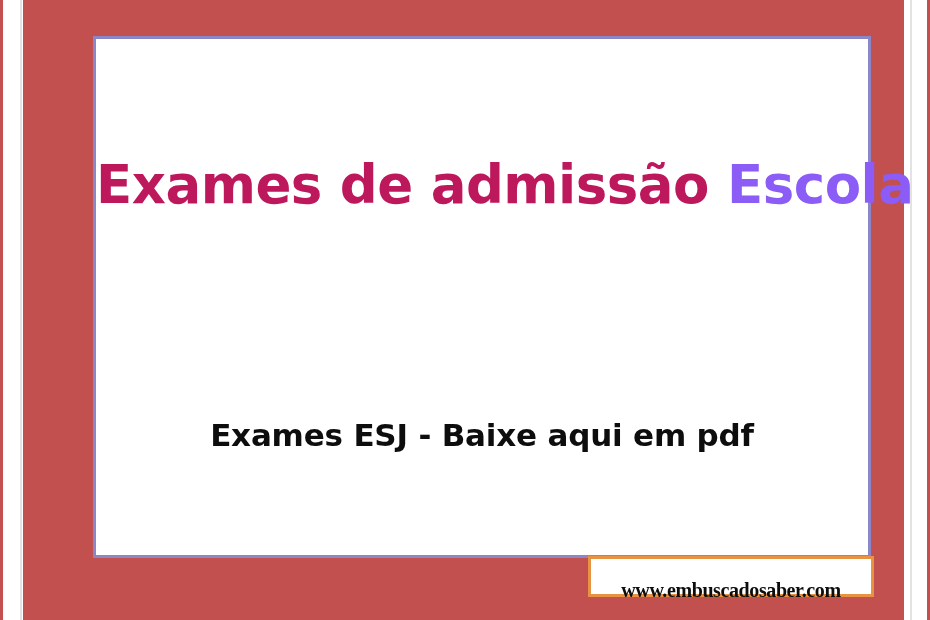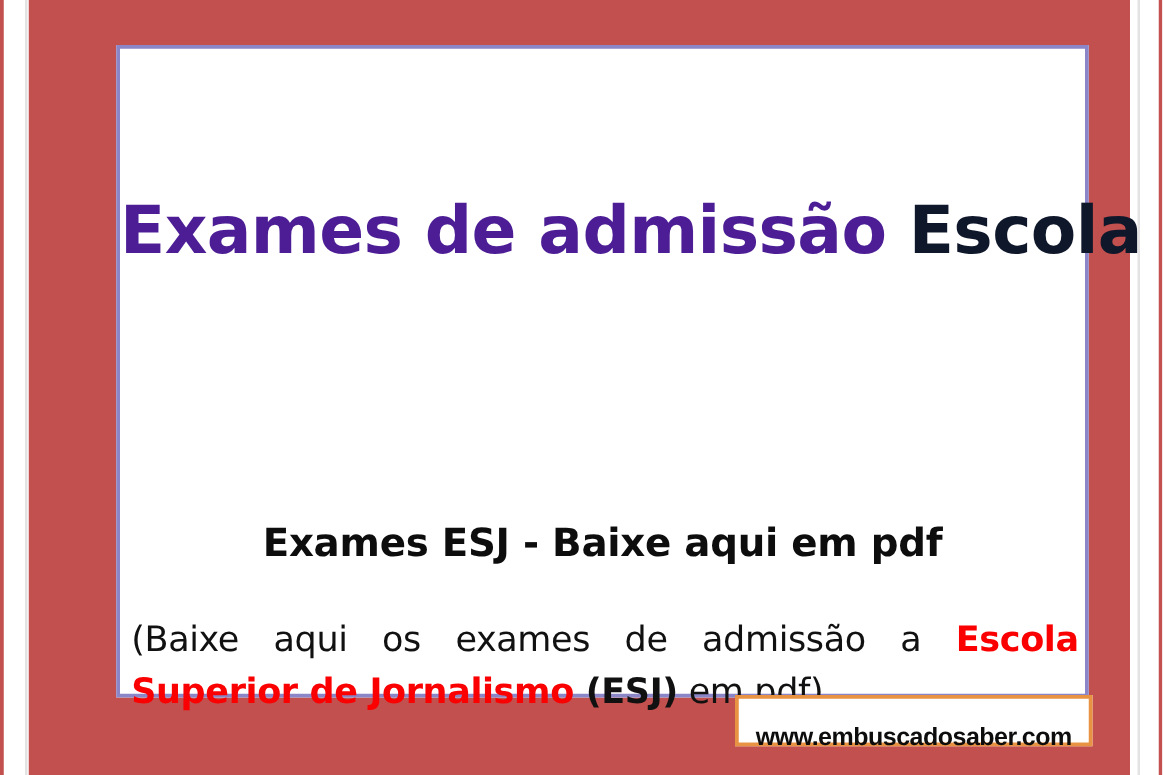--- a/index.html
+++ b/index.html
@@ -85,22 +85,22 @@
     top: 112px;
     width: 100%;
     text-align: center;
     font-family: "DejaVu Sans", sans-serif;
     font-weight: bold;
     font-size: 53px;
     line-height: 68px;
     letter-spacing: -0.5px;
     white-space: nowrap;
   }
-  .headline .red   { color: #4c1d95; }
-  .headline .blue  { color: #0f172a; }
+  .headline .red   { color: #be185d; }
+  .headline .blue  { color: #8b5cf6; }
 
   .headline-line {
     display: block;
   }
 
   .subtitle {
     position: absolute;
     left: 0;
     top: 378px;
     width: 100%;
@@ -142,21 +142,21 @@
     width: 286px;
     height: 41px;
     background: #ffffff;
     border: 3px solid #e89243;
     box-sizing: border-box;
     display: flex;
     align-items: center;
     justify-content: center;
   }
   .watermark-text {
-    font-family: Liberation Sans, sans-serif;
+    font-family: Liberation Serif, serif;
     font-weight: bold;
     font-size: 20px;
     color: #0d0d0d;
     letter-spacing: -0.4px;
     white-space: nowrap;
     margin-top: 28px;
   }
 </style>
 </head>
 <body>
@@ -169,21 +169,20 @@
   <div class="red-frame">
 
     <div class="card">
 
       <div class="headline">
         <span class="headline-line"><span class="red">Exames de admissão </span><span class="blue">Escola</span></span>
       </div>
 
       <div class="subtitle">Exames ESJ - Baixe aqui em pdf</div>
 
-      <div class="bodytext"><span>(Baixe aqui os exames de admissão a </span><span class="red-bold">Escola Superior de Jornalismo</span><span class="black-bold"> (ESJ)</span><span> em pdf)</span></div>
 
     </div>
 
     <div class="watermark">
       <span class="watermark-text">www.embuscadosaber.com</span>
     </div>
 
   </div>
 
   <div class="guide-line-right"></div>

